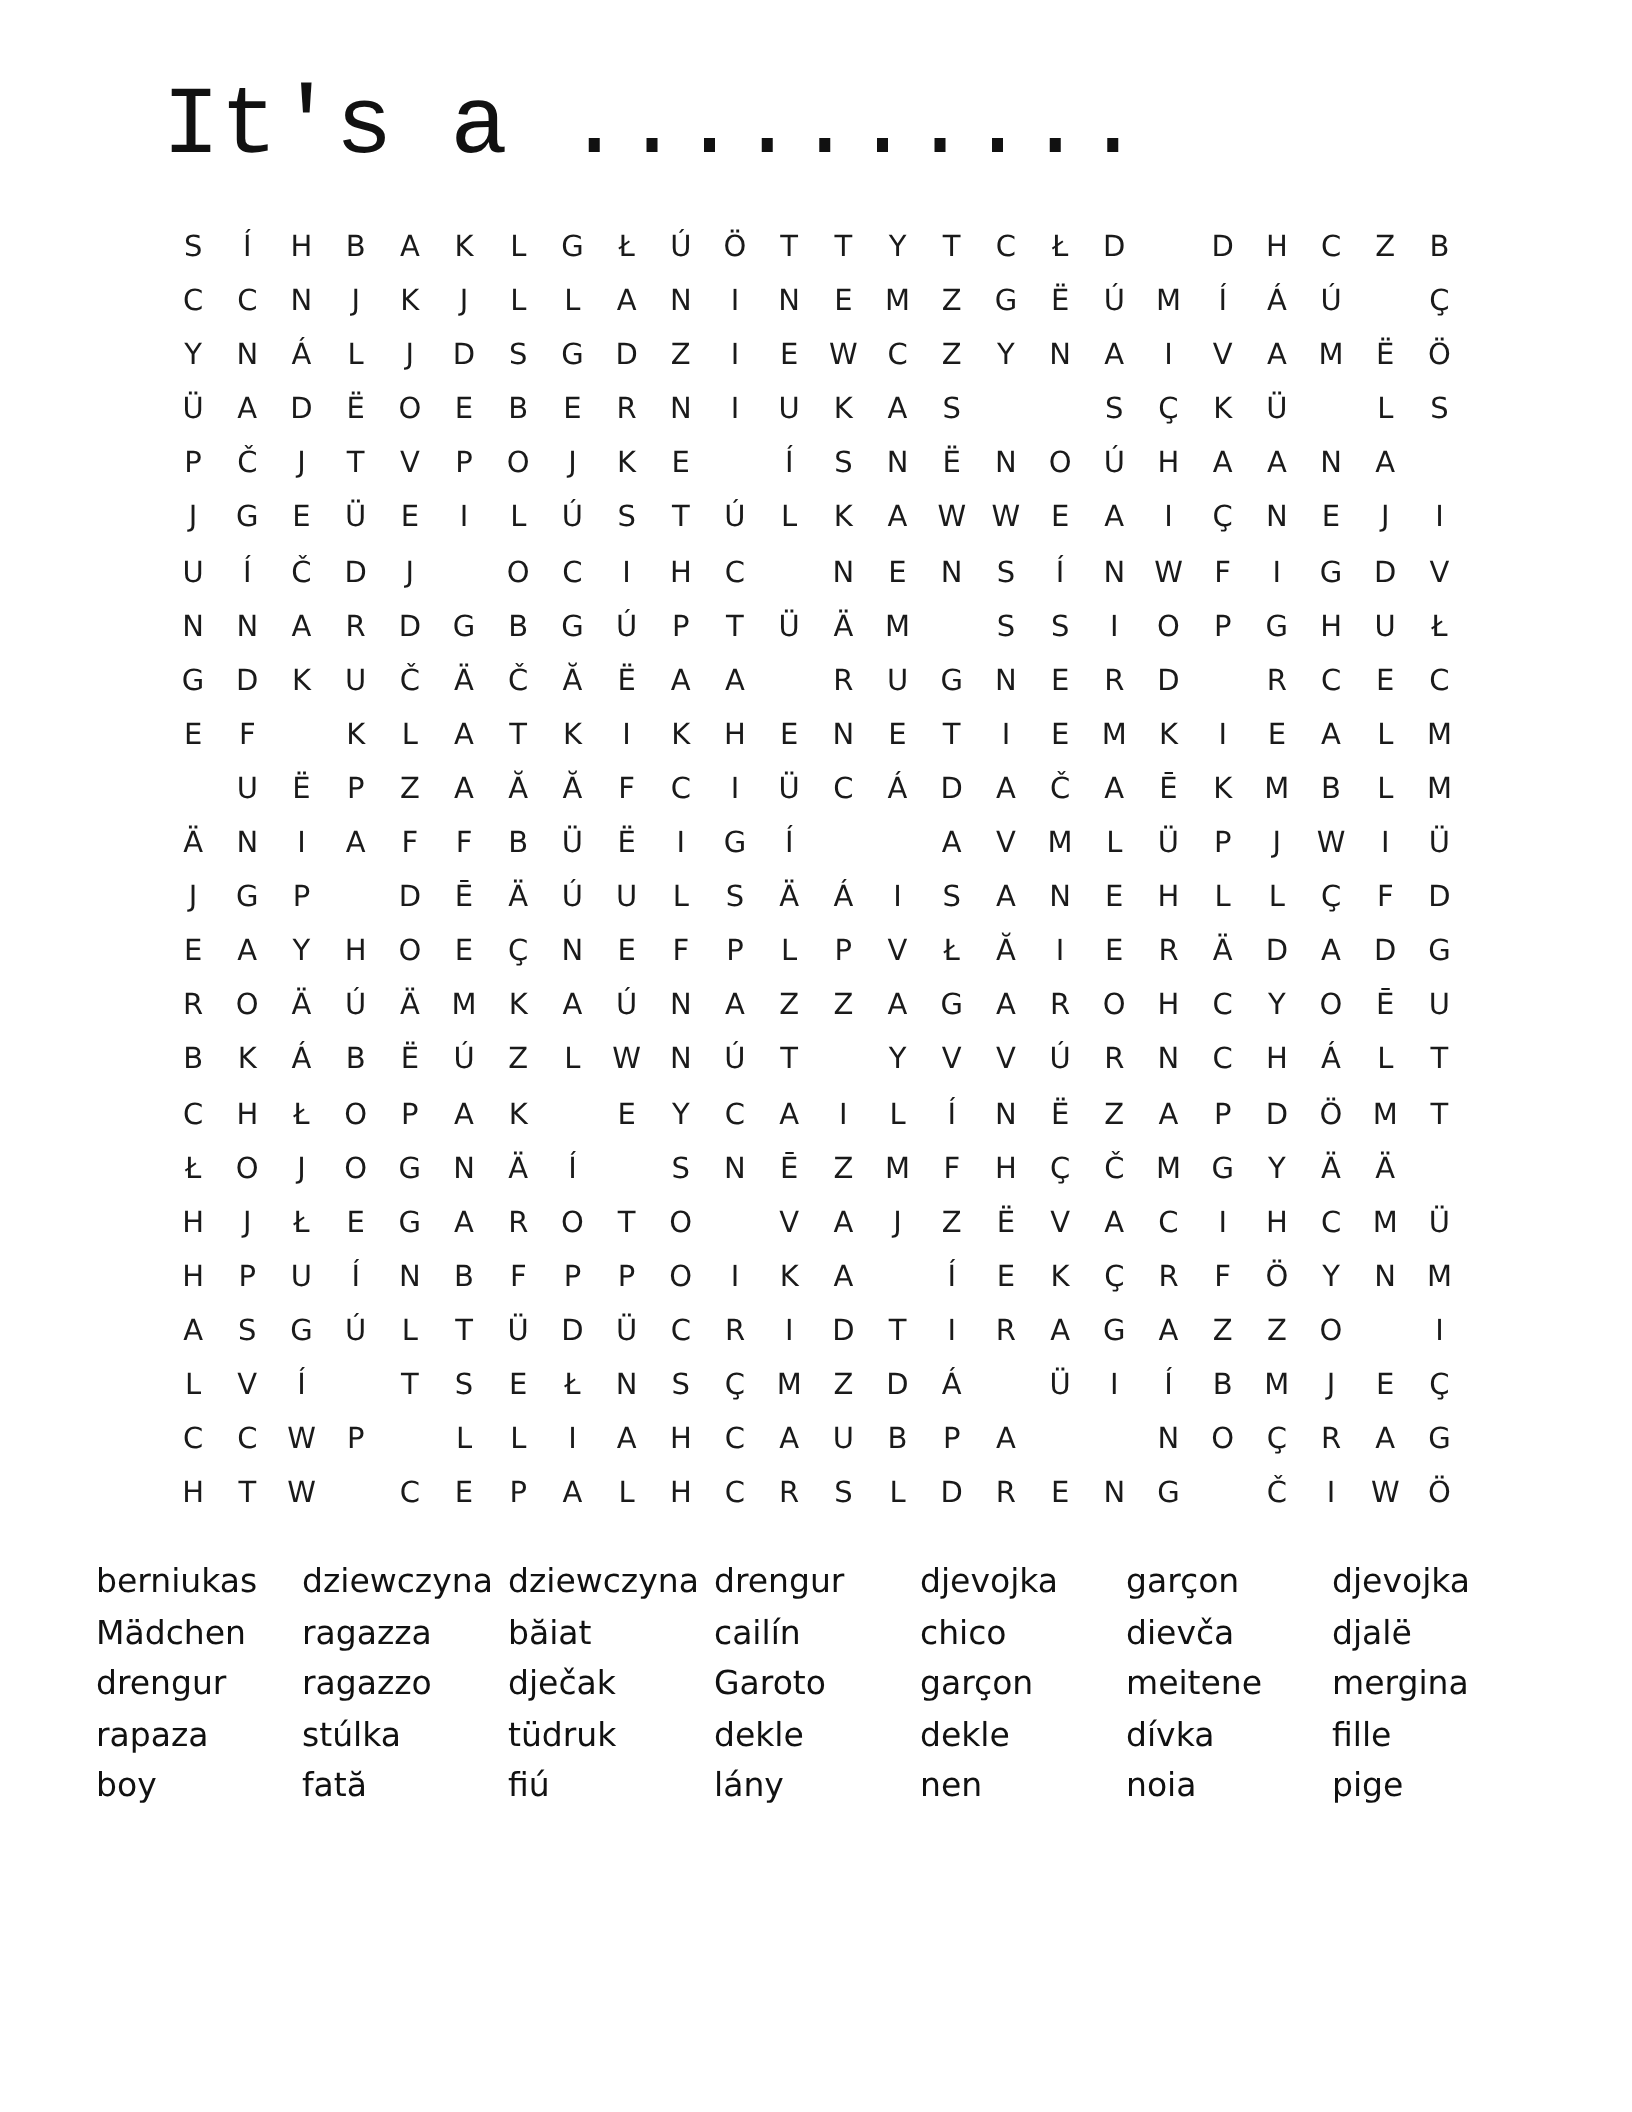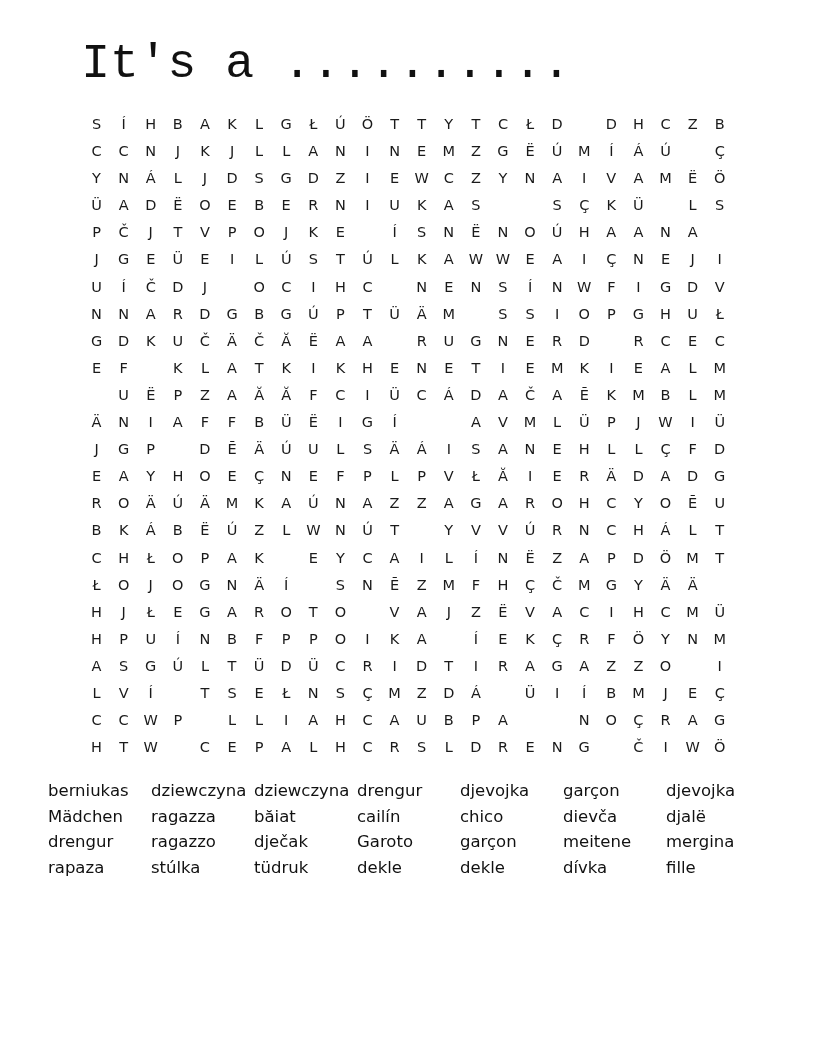--- a/index.html
+++ b/index.html
@@ -677,13 +677,22 @@
     </div>
     <div class="word-row">
       <div class="word">rapaza</div>
       <div class="word">stúlka</div>
       <div class="word">tüdruk</div>
       <div class="word">dekle</div>
       <div class="word">dekle</div>
       <div class="word">dívka</div>
       <div class="word">fille</div>
     </div>
+    <div class="word-row">
+      <div class="word">boy</div>
+      <div class="word">fată</div>
+      <div class="word">fiú</div>
+      <div class="word">lány</div>
+      <div class="word">nen</div>
+      <div class="word">noia</div>
+      <div class="word">pige</div>
+    </div>
   </div>
 
 </body></html>

